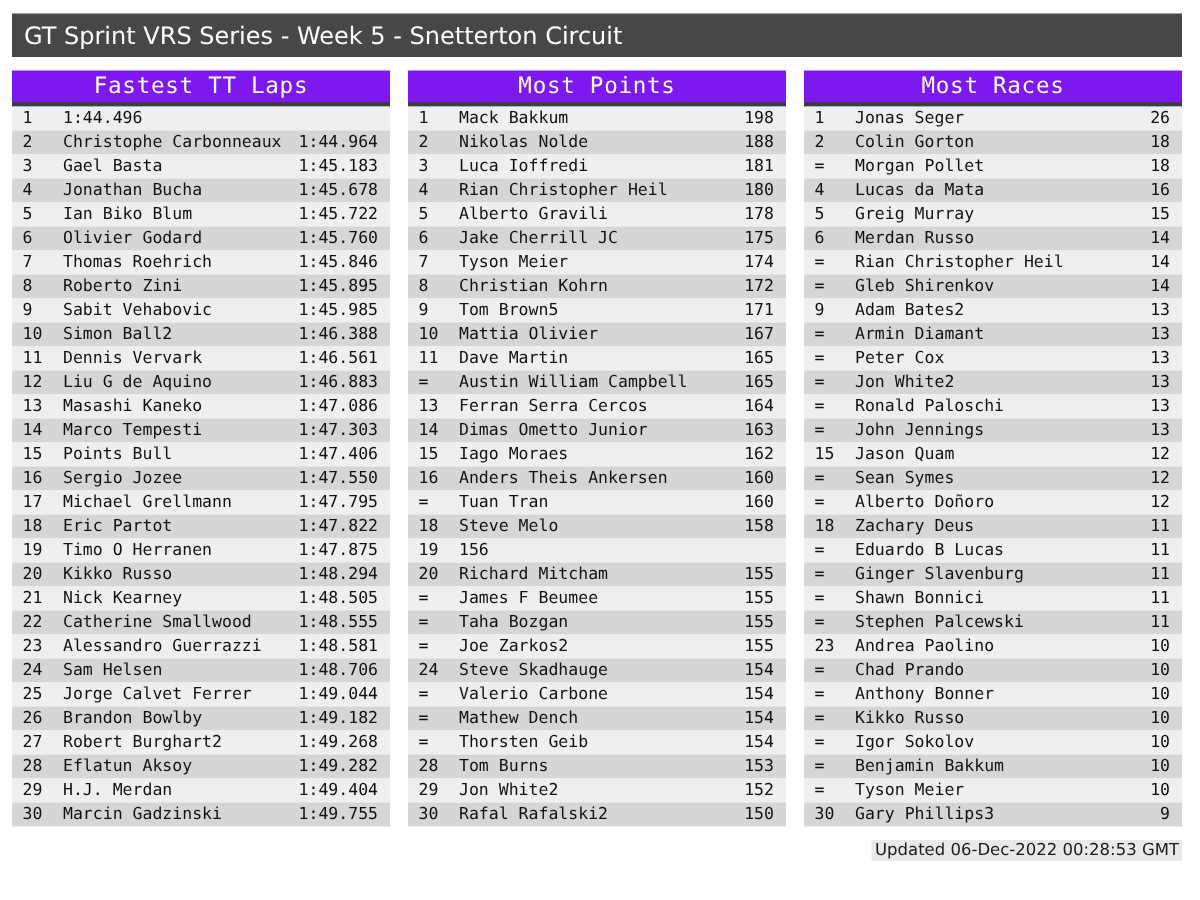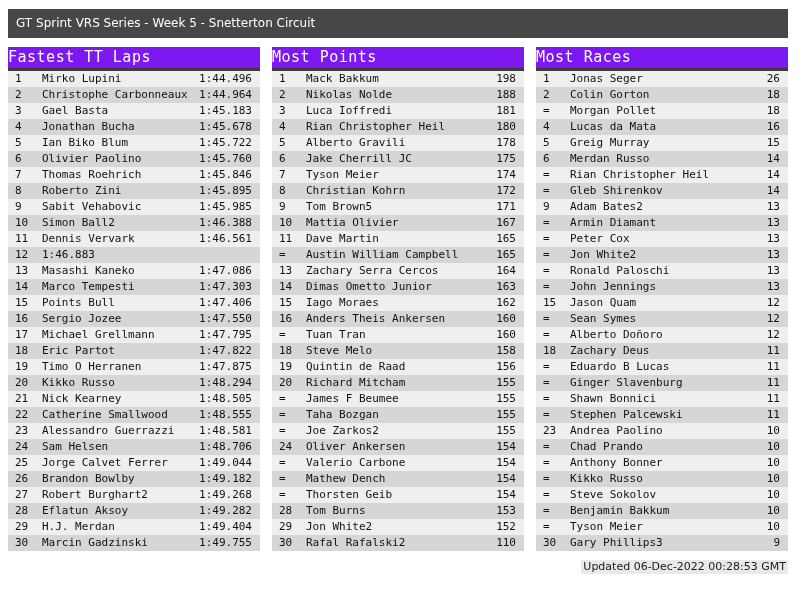--- a/index.html
+++ b/index.html
@@ -19,34 +19,35 @@
     font-family:"DejaVu Sans Mono", monospace;
     color:var(--text);
     position:relative;
     overflow:hidden;
   }
   .titlebar{
     position:absolute;left:8px;top:9px;width:780px;height:29px;
     background:var(--titlebar-bg);
     color:#ffffff;
     font-family:"DejaVu Sans", sans-serif;
-    font-size:12px;line-height:29px;
+    font-size:16px;line-height:29px;
     padding-left:8px;
     white-space:nowrap;
   }
   .tables{
     position:absolute;left:8px;top:47px;width:780px;
     display:flex;gap:12px;
   }
   .board{width:252px;flex:none;}
   .board-header{
     height:24px;
     background:var(--header-bg);
     border-bottom:3px solid var(--header-border);
     color:#ffffff;
+    text-align:center;
     font-size:15px;line-height:21px;
     letter-spacing:0.5px;
   }
   .board-rows{width:100%;}
   .row{
     display:flex;height:16px;line-height:16px;
     font-size:11px;
     white-space:nowrap;
   }
   .row:nth-child(odd){background:var(--row-odd);}
@@ -72,21 +73,20 @@
 
 <div class="titlebar">GT Sprint VRS Series - Week 5 - Snetterton Circuit</div>
 
 <div class="tables">
 
   <section class="board">
     <div class="board-header">Fastest TT Laps</div>
     <div class="board-rows">
   <div class="row">
     <span class="rank">1</span>
-    <span class="name">Mirko Lupini</span>
     <span class="val">1:44.496</span>
   </div>
 
   <div class="row">
     <span class="rank">2</span>
     <span class="name">Christophe Carbonneaux</span>
     <span class="val">1:44.964</span>
   </div>
 
   <div class="row">
@@ -102,21 +102,21 @@
   </div>
 
   <div class="row">
     <span class="rank">5</span>
     <span class="name">Ian Biko Blum</span>
     <span class="val">1:45.722</span>
   </div>
 
   <div class="row">
     <span class="rank">6</span>
-    <span class="name">Olivier Paolino</span>
+    <span class="name">Olivier Godard</span>
     <span class="val">1:45.760</span>
   </div>
 
   <div class="row">
     <span class="rank">7</span>
     <span class="name">Thomas Roehrich</span>
     <span class="val">1:45.846</span>
   </div>
 
   <div class="row">
@@ -138,20 +138,21 @@
   </div>
 
   <div class="row">
     <span class="rank">11</span>
     <span class="name">Dennis Vervark</span>
     <span class="val">1:46.561</span>
   </div>
 
   <div class="row">
     <span class="rank">12</span>
+    <span class="name">Liu G de Aquino</span>
     <span class="val">1:46.883</span>
   </div>
 
   <div class="row">
     <span class="rank">13</span>
     <span class="name">Masashi Kaneko</span>
     <span class="val">1:47.086</span>
   </div>
 
   <div class="row">
@@ -328,21 +329,21 @@
   </div>
 
   <div class="row">
     <span class="rank">=</span>
     <span class="name">Austin William Campbell</span>
     <span class="val">165</span>
   </div>
 
   <div class="row">
     <span class="rank">13</span>
-    <span class="name">Zachary Serra Cercos</span>
+    <span class="name">Ferran Serra Cercos</span>
     <span class="val">164</span>
   </div>
 
   <div class="row">
     <span class="rank">14</span>
     <span class="name">Dimas Ometto Junior</span>
     <span class="val">163</span>
   </div>
 
   <div class="row">
@@ -364,21 +365,20 @@
   </div>
 
   <div class="row">
     <span class="rank">18</span>
     <span class="name">Steve Melo</span>
     <span class="val">158</span>
   </div>
 
   <div class="row">
     <span class="rank">19</span>
-    <span class="name">Quintin de Raad</span>
     <span class="val">156</span>
   </div>
 
   <div class="row">
     <span class="rank">20</span>
     <span class="name">Richard Mitcham</span>
     <span class="val">155</span>
   </div>
 
   <div class="row">
@@ -394,21 +394,21 @@
   </div>
 
   <div class="row">
     <span class="rank">=</span>
     <span class="name">Joe Zarkos2</span>
     <span class="val">155</span>
   </div>
 
   <div class="row">
     <span class="rank">24</span>
-    <span class="name">Oliver Ankersen</span>
+    <span class="name">Steve Skadhauge</span>
     <span class="val">154</span>
   </div>
 
   <div class="row">
     <span class="rank">=</span>
     <span class="name">Valerio Carbone</span>
     <span class="val">154</span>
   </div>
 
   <div class="row">
@@ -431,21 +431,21 @@
 
   <div class="row">
     <span class="rank">29</span>
     <span class="name">Jon White2</span>
     <span class="val">152</span>
   </div>
 
   <div class="row">
     <span class="rank">30</span>
     <span class="name">Rafal Rafalski2</span>
-    <span class="val">110</span>
+    <span class="val">150</span>
   </div>
 </div>
   </section>
 
   <section class="board">
     <div class="board-header">Most Races</div>
     <div class="board-rows">
   <div class="row">
     <span class="rank">1</span>
     <span class="name">Jonas Seger</span>
@@ -597,21 +597,21 @@
   </div>
 
   <div class="row">
     <span class="rank">=</span>
     <span class="name">Kikko Russo</span>
     <span class="val">10</span>
   </div>
 
   <div class="row">
     <span class="rank">=</span>
-    <span class="name">Steve Sokolov</span>
+    <span class="name">Igor Sokolov</span>
     <span class="val">10</span>
   </div>
 
   <div class="row">
     <span class="rank">=</span>
     <span class="name">Benjamin Bakkum</span>
     <span class="val">10</span>
   </div>
 
   <div class="row">

